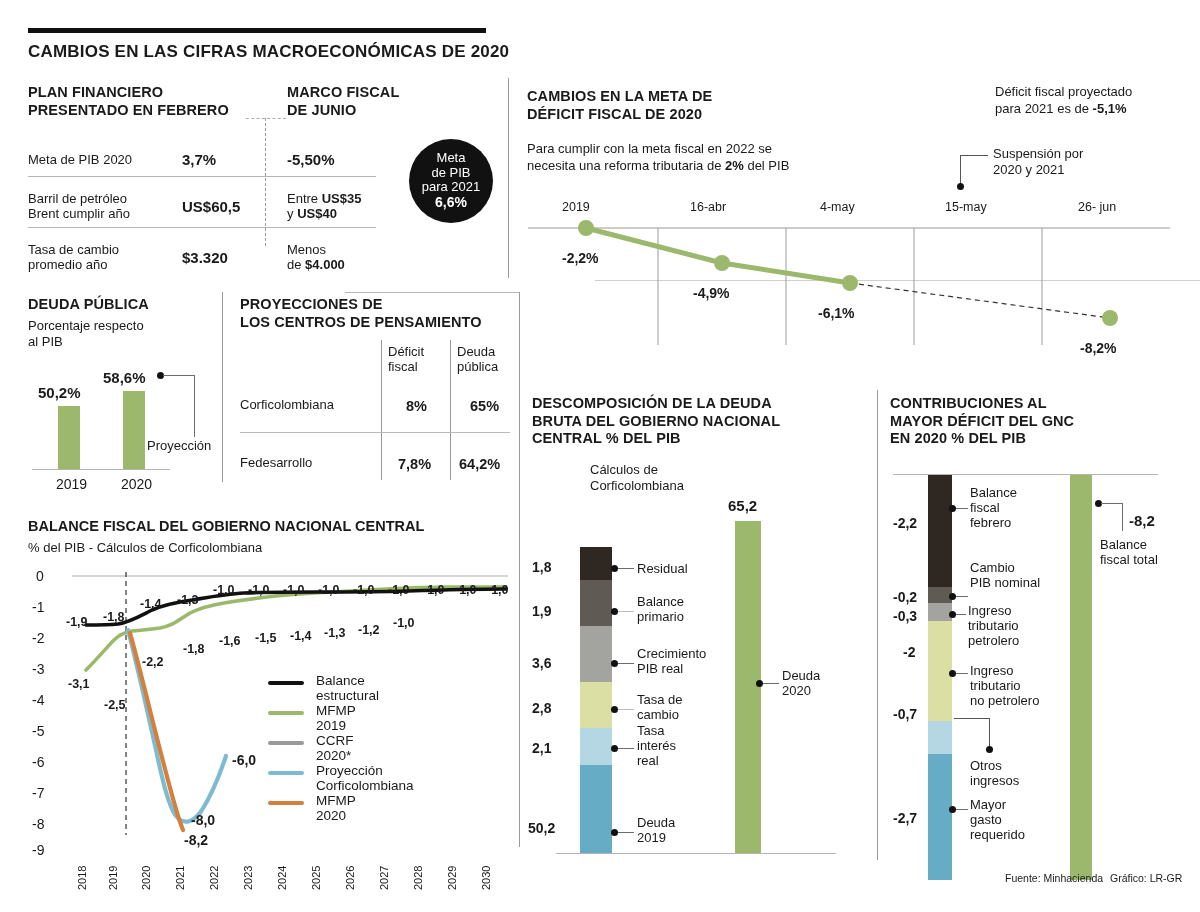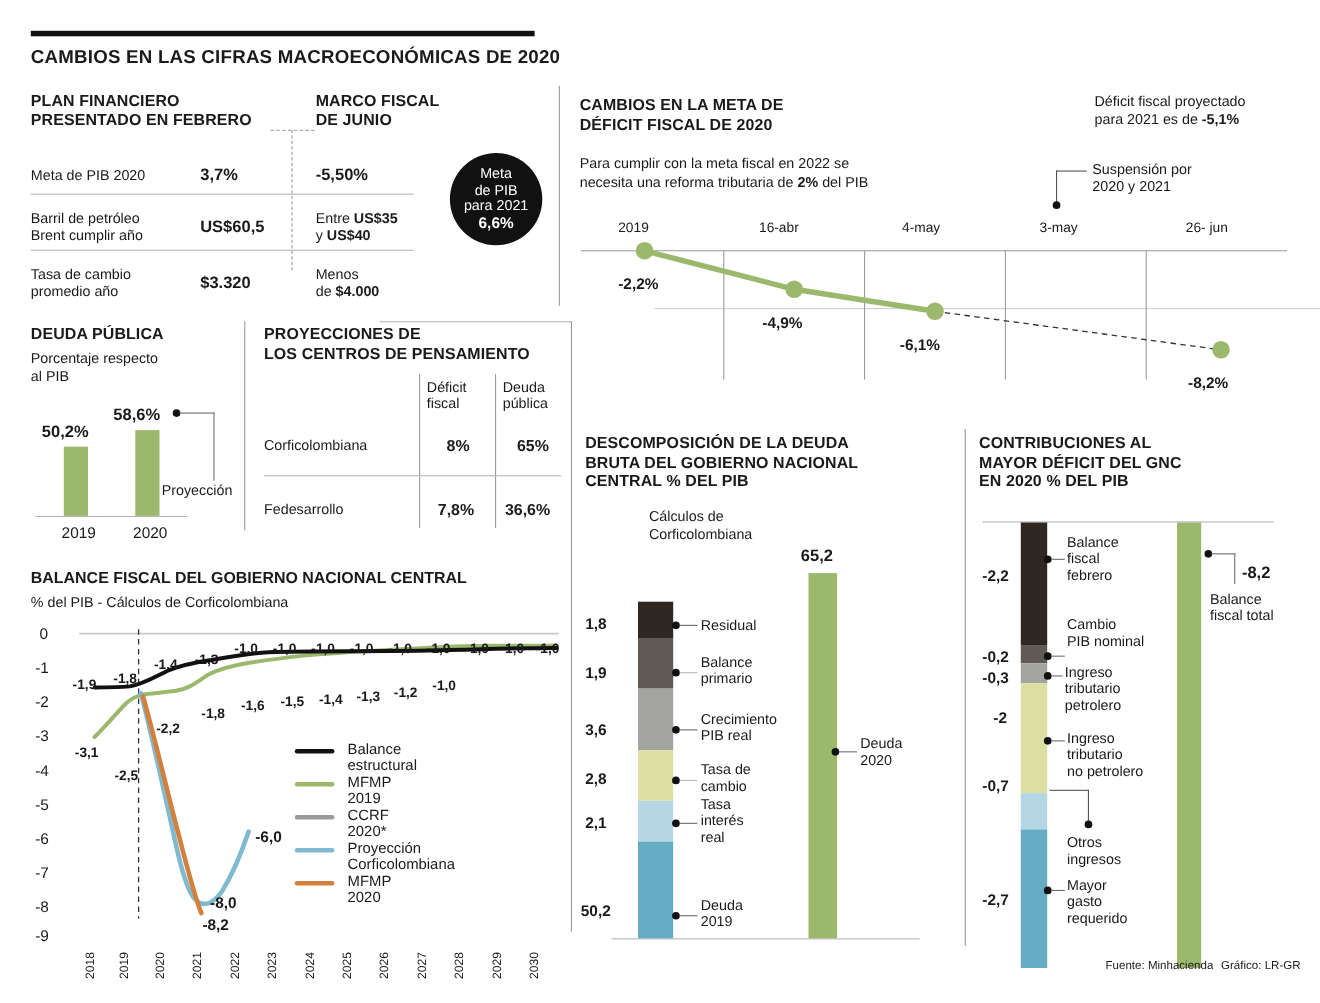--- a/index.html
+++ b/index.html
@@ -118,21 +118,21 @@
   <polyline points="66,33 202,68 330,88" fill="none" stroke="#9CB86C" stroke-width="5" stroke-linecap="round" stroke-linejoin="round"></polyline>
   <line x1="330" y1="88" x2="590" y2="123" stroke="#333" stroke-width="1.2" stroke-dasharray="5,4"></line>
   <circle cx="66" cy="33" r="8" fill="#9CB86C"></circle>
   <circle cx="202" cy="68" r="8" fill="#9CB86C"></circle>
   <circle cx="330" cy="88" r="8" fill="#9CB86C"></circle>
   <circle cx="590" cy="123" r="8" fill="#9CB86C"></circle>
 </svg>
 <div class="abs axlbl" style="left:562px;top:200px;">2019</div>
 <div class="abs axlbl" style="left:690px;top:200px;">16-abr</div>
 <div class="abs axlbl" style="left:820px;top:200px;">4-may</div>
-<div class="abs axlbl" style="left:945px;top:200px;">3-may</div>
+<div class="abs axlbl" style="left:945px;top:200px;">15-may</div>
 <div class="abs axlbl" style="left:1078px;top:200px;">26- jun</div>
 <div class="val" style="left:562px;top:250px;font-size:14px;">-2,2%</div>
 <div class="val" style="left:693px;top:285px;font-size:14px;">-4,9%</div>
 <div class="val" style="left:818px;top:305px;font-size:14px;">-6,1%</div>
 <div class="val" style="left:1080px;top:340px;font-size:14px;">-8,2%</div>
 
 <div class="abs secttitle" style="left:28px;top:296px;">DEUDA PÚBLICA</div>
 <div class="abs sub" style="left:28px;top:318px;line-height:1.2;width:120px;">Porcentaje respecto al PIB</div>
 
 <div class="hline" style="left:32px;top:469px;width:138px;"></div>
@@ -151,21 +151,21 @@
 <div class="vline" style="left:381px;top:340px;height:140px;"></div>
 <div class="vline" style="left:450px;top:340px;height:140px;"></div>
 <div class="rowline" style="left:240px;top:432px;width:270px;"></div>
 <div class="abs sub" style="left:388px;top:344px;line-height:1.16;">Déficit<br>fiscal</div>
 <div class="abs sub" style="left:457px;top:344px;line-height:1.16;">Deuda<br>pública</div>
 <div class="abs sub" style="left:240px;top:397px;">Corficolombiana</div>
 <div class="abs sub num" style="left:406px;top:397px;font-size:14.5px;">8%</div>
 <div class="abs sub num" style="left:470px;top:397px;font-size:14.5px;">65%</div>
 <div class="abs sub" style="left:240px;top:455px;">Fedesarrollo</div>
 <div class="abs sub num" style="left:398px;top:455px;font-size:14.5px;">7,8%</div>
-<div class="abs sub num" style="left:459px;top:455px;font-size:14.5px;">36,6%</div>
+<div class="abs sub num" style="left:459px;top:455px;font-size:14.5px;">64,2%</div>
 
 <div class="abs" style="left:28px;top:518px;font-size:14.5px;font-weight:bold;">BALANCE FISCAL DEL GOBIERNO NACIONAL CENTRAL</div>
 <div class="abs sub" style="left:28px;top:540px;">% del PIB - Cálculos de Corficolombiana</div>
 
 <svg class="abs" style="left:28px;top:560px;" width="492" height="285">
   <line x1="44" y1="16" x2="480" y2="16" stroke="#c9c9c9" stroke-width="1.5"></line>
   <line x1="98" y1="12" x2="98" y2="275" stroke="#333" stroke-width="1.2" stroke-dasharray="5,4"></line>
 
   <path d="M58,110 C70,98 80,86 86,80 C92,74 98,72 104,71 C116,70 124,69 132,68
            C145,66 152,59 162,53 C172,48 184,45 196,43 C214,40 230,38 248,36

